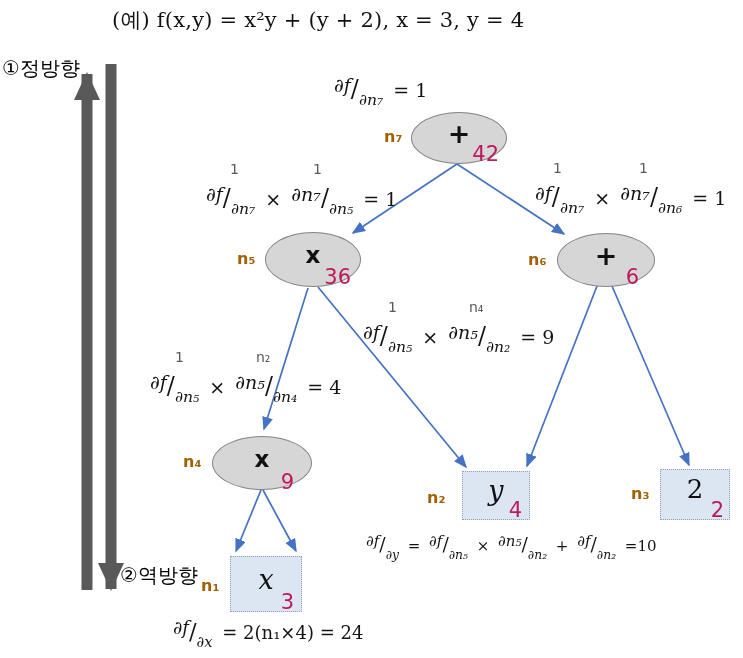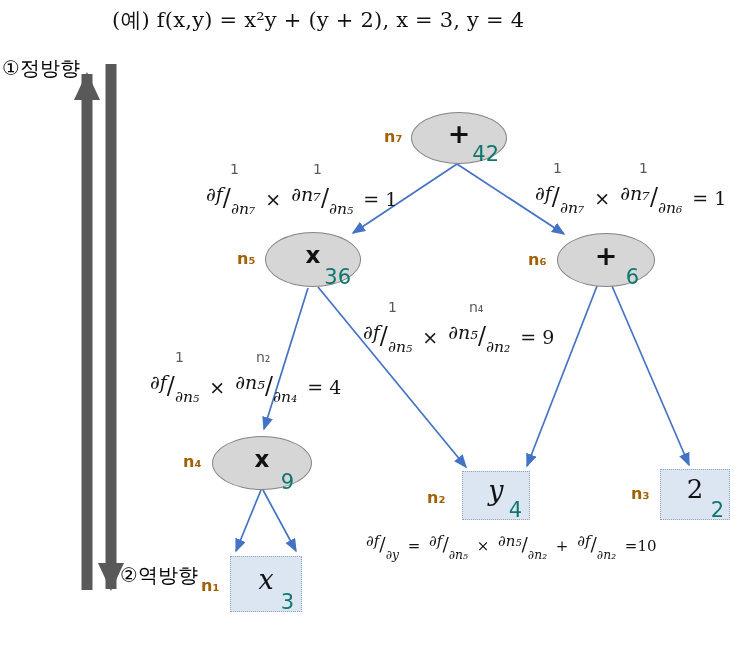--- a/index.html
+++ b/index.html
@@ -18,21 +18,21 @@
   svg.layer{position:absolute;left:0;top:0;}
   
   .node{
     position:absolute;background:#d6d6d6;border:1.3px solid #848484;border-radius:50%;
   }
   .node .op{
     position:absolute;left:0;width:100%;text-align:center;font-weight:bold;color:#111;
     font-family:"DejaVu Sans",sans-serif;
   }
   .value{
-    position:absolute;color:#0f766e;font-size:21px;font-family:"DejaVu Sans",sans-serif;
+    position:absolute;color:#be185d;font-size:21px;font-family:"DejaVu Sans",sans-serif;
     line-height:1;
   }
   
   .leaf{
     position:absolute;background:#dbe6f2;border:1.5px dotted #90a0b7;box-sizing:border-box;
   }
   .leaf .var{
     position:absolute;left:0;width:100%;text-align:center;
     font-family:"DejaVu Serif",serif;font-style:italic;font-size:27px;color:#111;line-height:1;
   }
@@ -123,20 +123,24 @@
   </div>
 
   <span class="nodelabel" style="left:384px;top:127px;">n₇</span>
   <span class="nodelabel" style="left:237px;top:249px;">n₅</span>
   <span class="nodelabel" style="left:528px;top:250px;">n₆</span>
   <span class="nodelabel" style="left:183px;top:452px;">n₄</span>
   <span class="nodelabel" style="left:201px;top:576px;text-align:center;">n₁</span>
   <span class="nodelabel" style="left:427px;top:488px;">n₂</span>
   <span class="nodelabel" style="left:631px;top:484px;">n₃</span>
 
+  <div class="formula" style="left:334px;top:76px;">
+    <span class="frac"><span class="fn">∂f</span><span class="fs">/</span><span class="fd">∂n₇</span></span>
+    <span class="rhs">= 1</span>
+  </div>
 
   <div class="formula" style="left:206px;top:185px;">
     <span class="supnote" style="left:24px;">1</span>
     <span class="supnote" style="left:107px;">1</span>
     <span class="frac"><span class="fn">∂f</span><span class="fs">/</span><span class="fd">∂n₇</span></span>
     <span class="op">×</span>
     <span class="frac"><span class="fn">∂n₇</span><span class="fs">/</span><span class="fd">∂n₅</span></span>
     <span class="rhs">= 1</span>
   </div>
 
@@ -172,14 +176,18 @@
     <span class="frac"><span class="fn">∂f</span><span class="fs">/</span><span class="fd">∂y</span></span>
     <span class="eq">=</span>
     <span class="frac"><span class="fn">∂f</span><span class="fs">/</span><span class="fd">∂n₅</span></span>
     <span class="op">×</span>
     <span class="frac"><span class="fn">∂n₅</span><span class="fs">/</span><span class="fd">∂n₂</span></span>
     <span class="op">+</span>
     <span class="frac"><span class="fn">∂f</span><span class="fs">/</span><span class="fd">∂n₂</span></span>
     <span class="rhs">=10</span>
   </div>
 
+  <div class="formula mid-f" style="left:173px;top:619px;">
+    <span class="frac"><span class="fn">∂f</span><span class="fs">/</span><span class="fd">∂x</span></span>
+    <span class="rhs">= 2(n₁×4) = 24</span>
+  </div>
 
 </div>
 
 </body></html>

